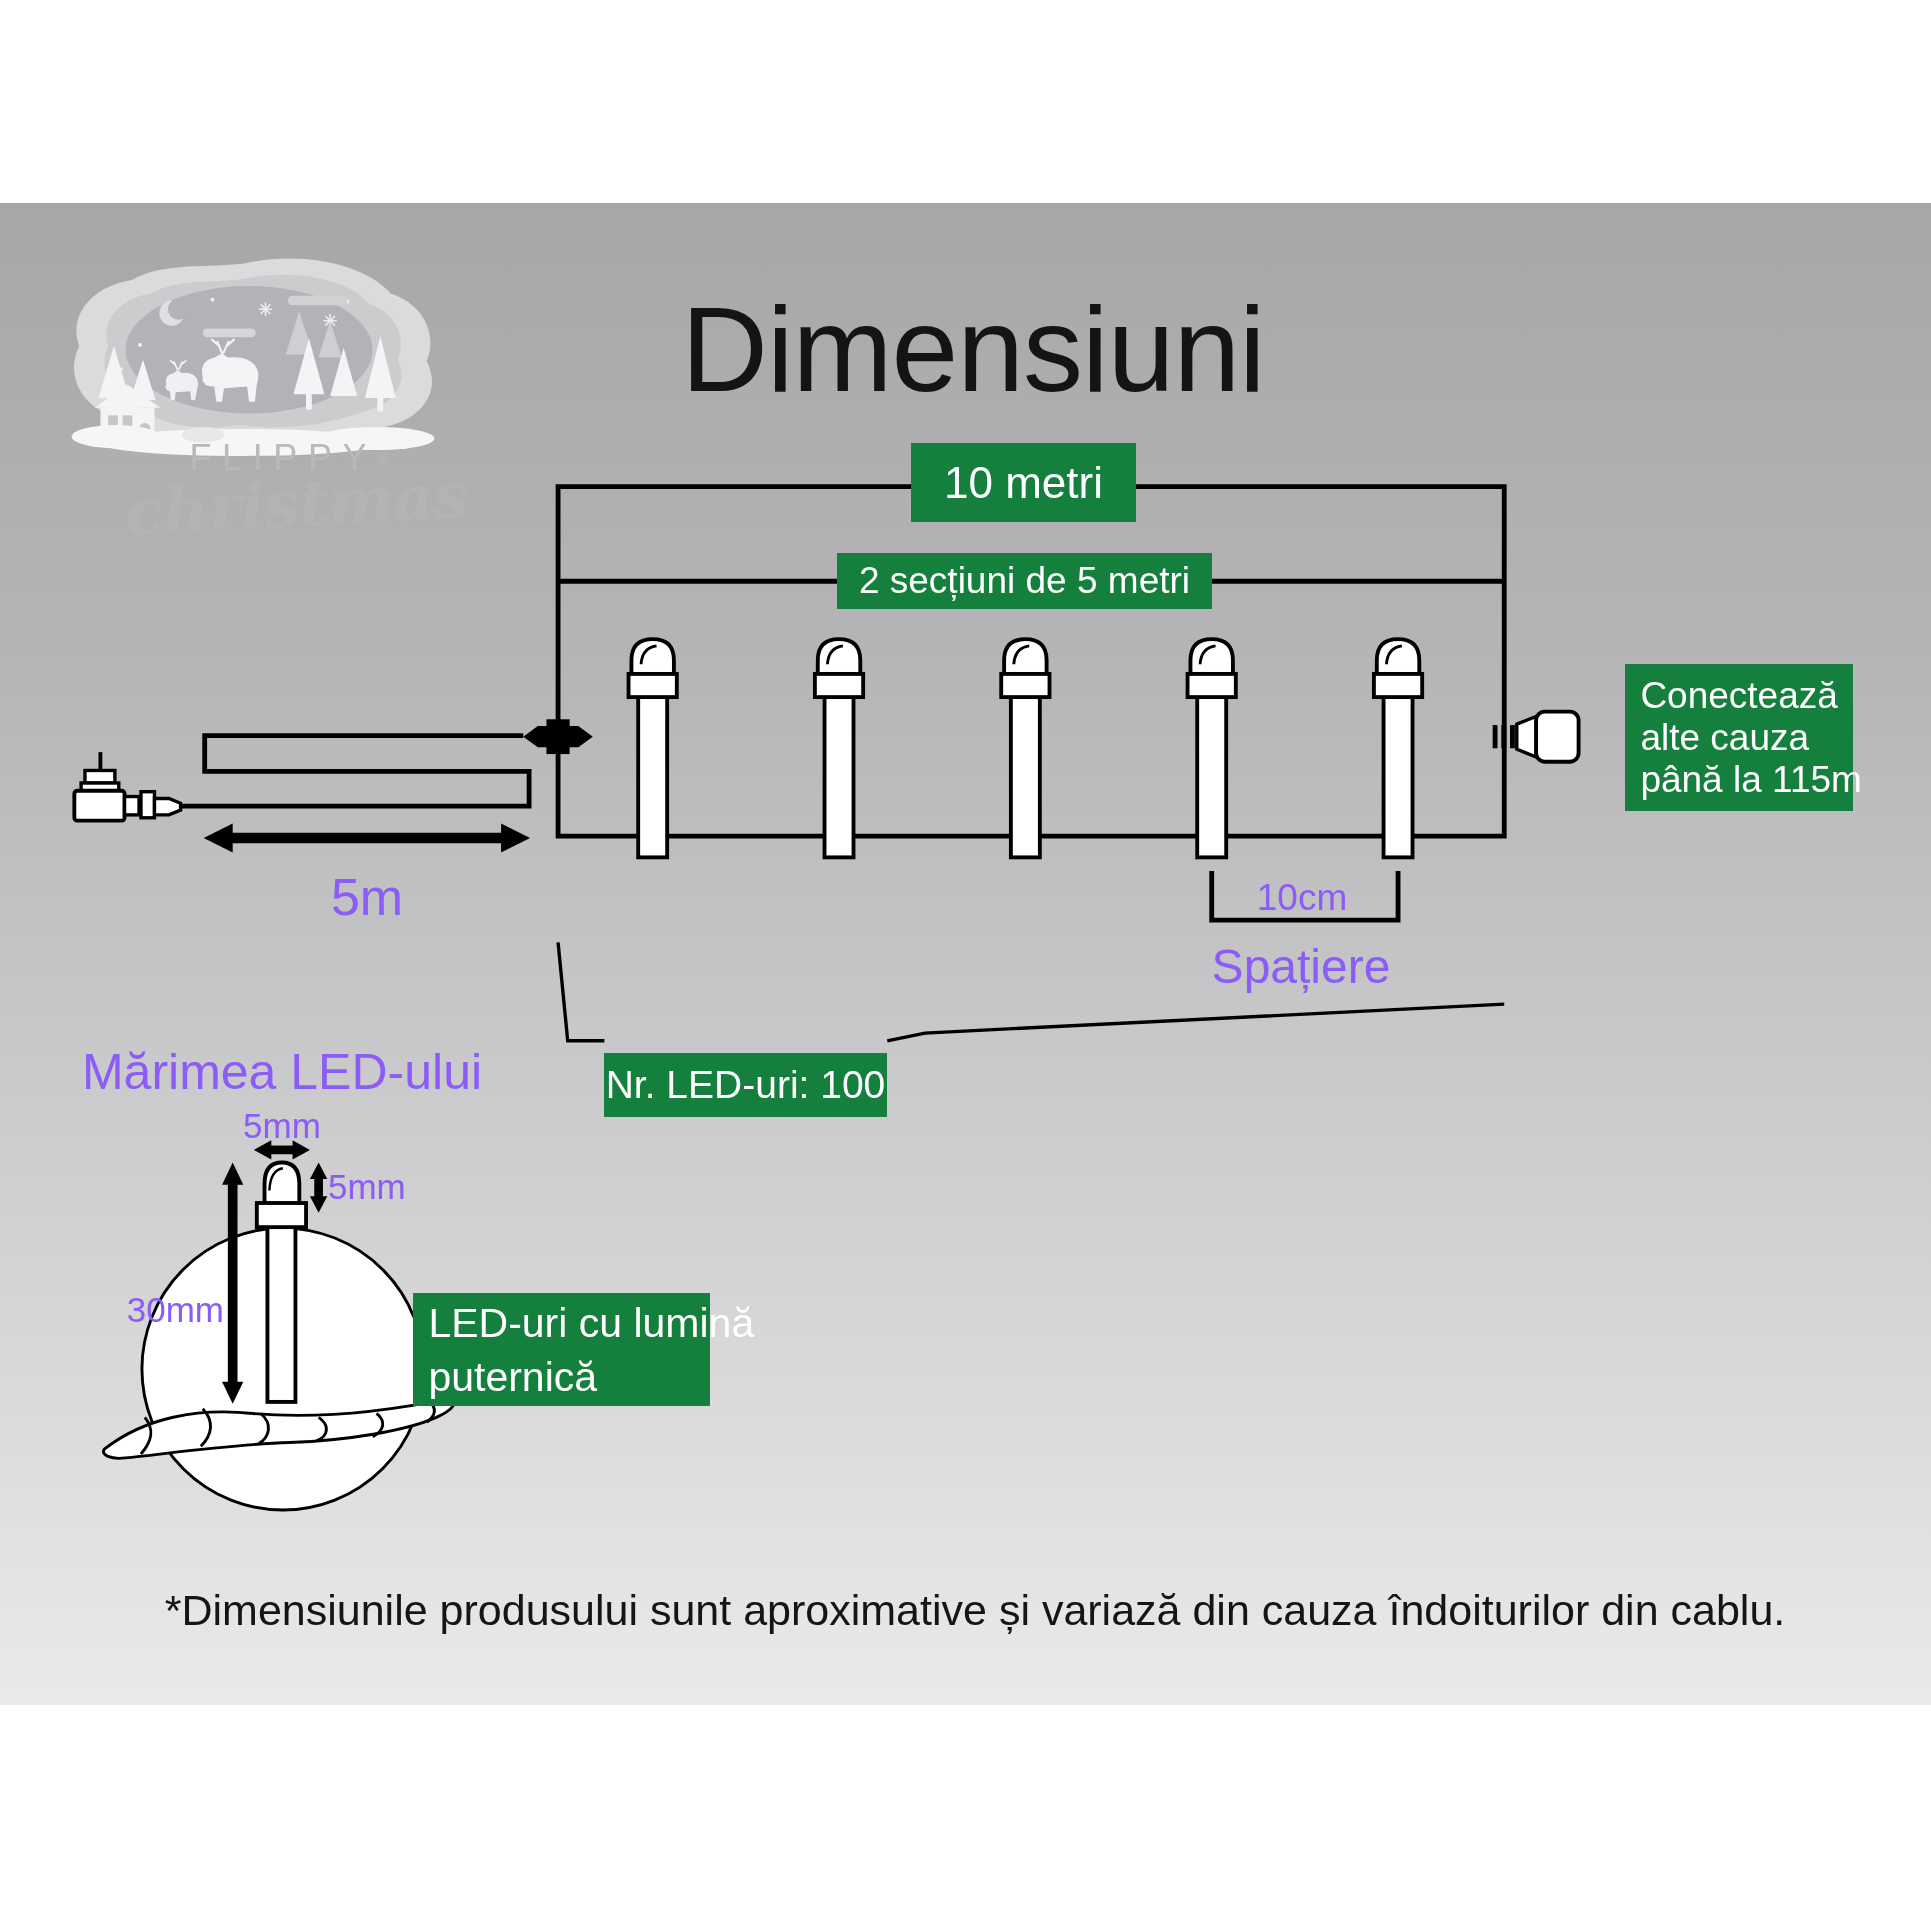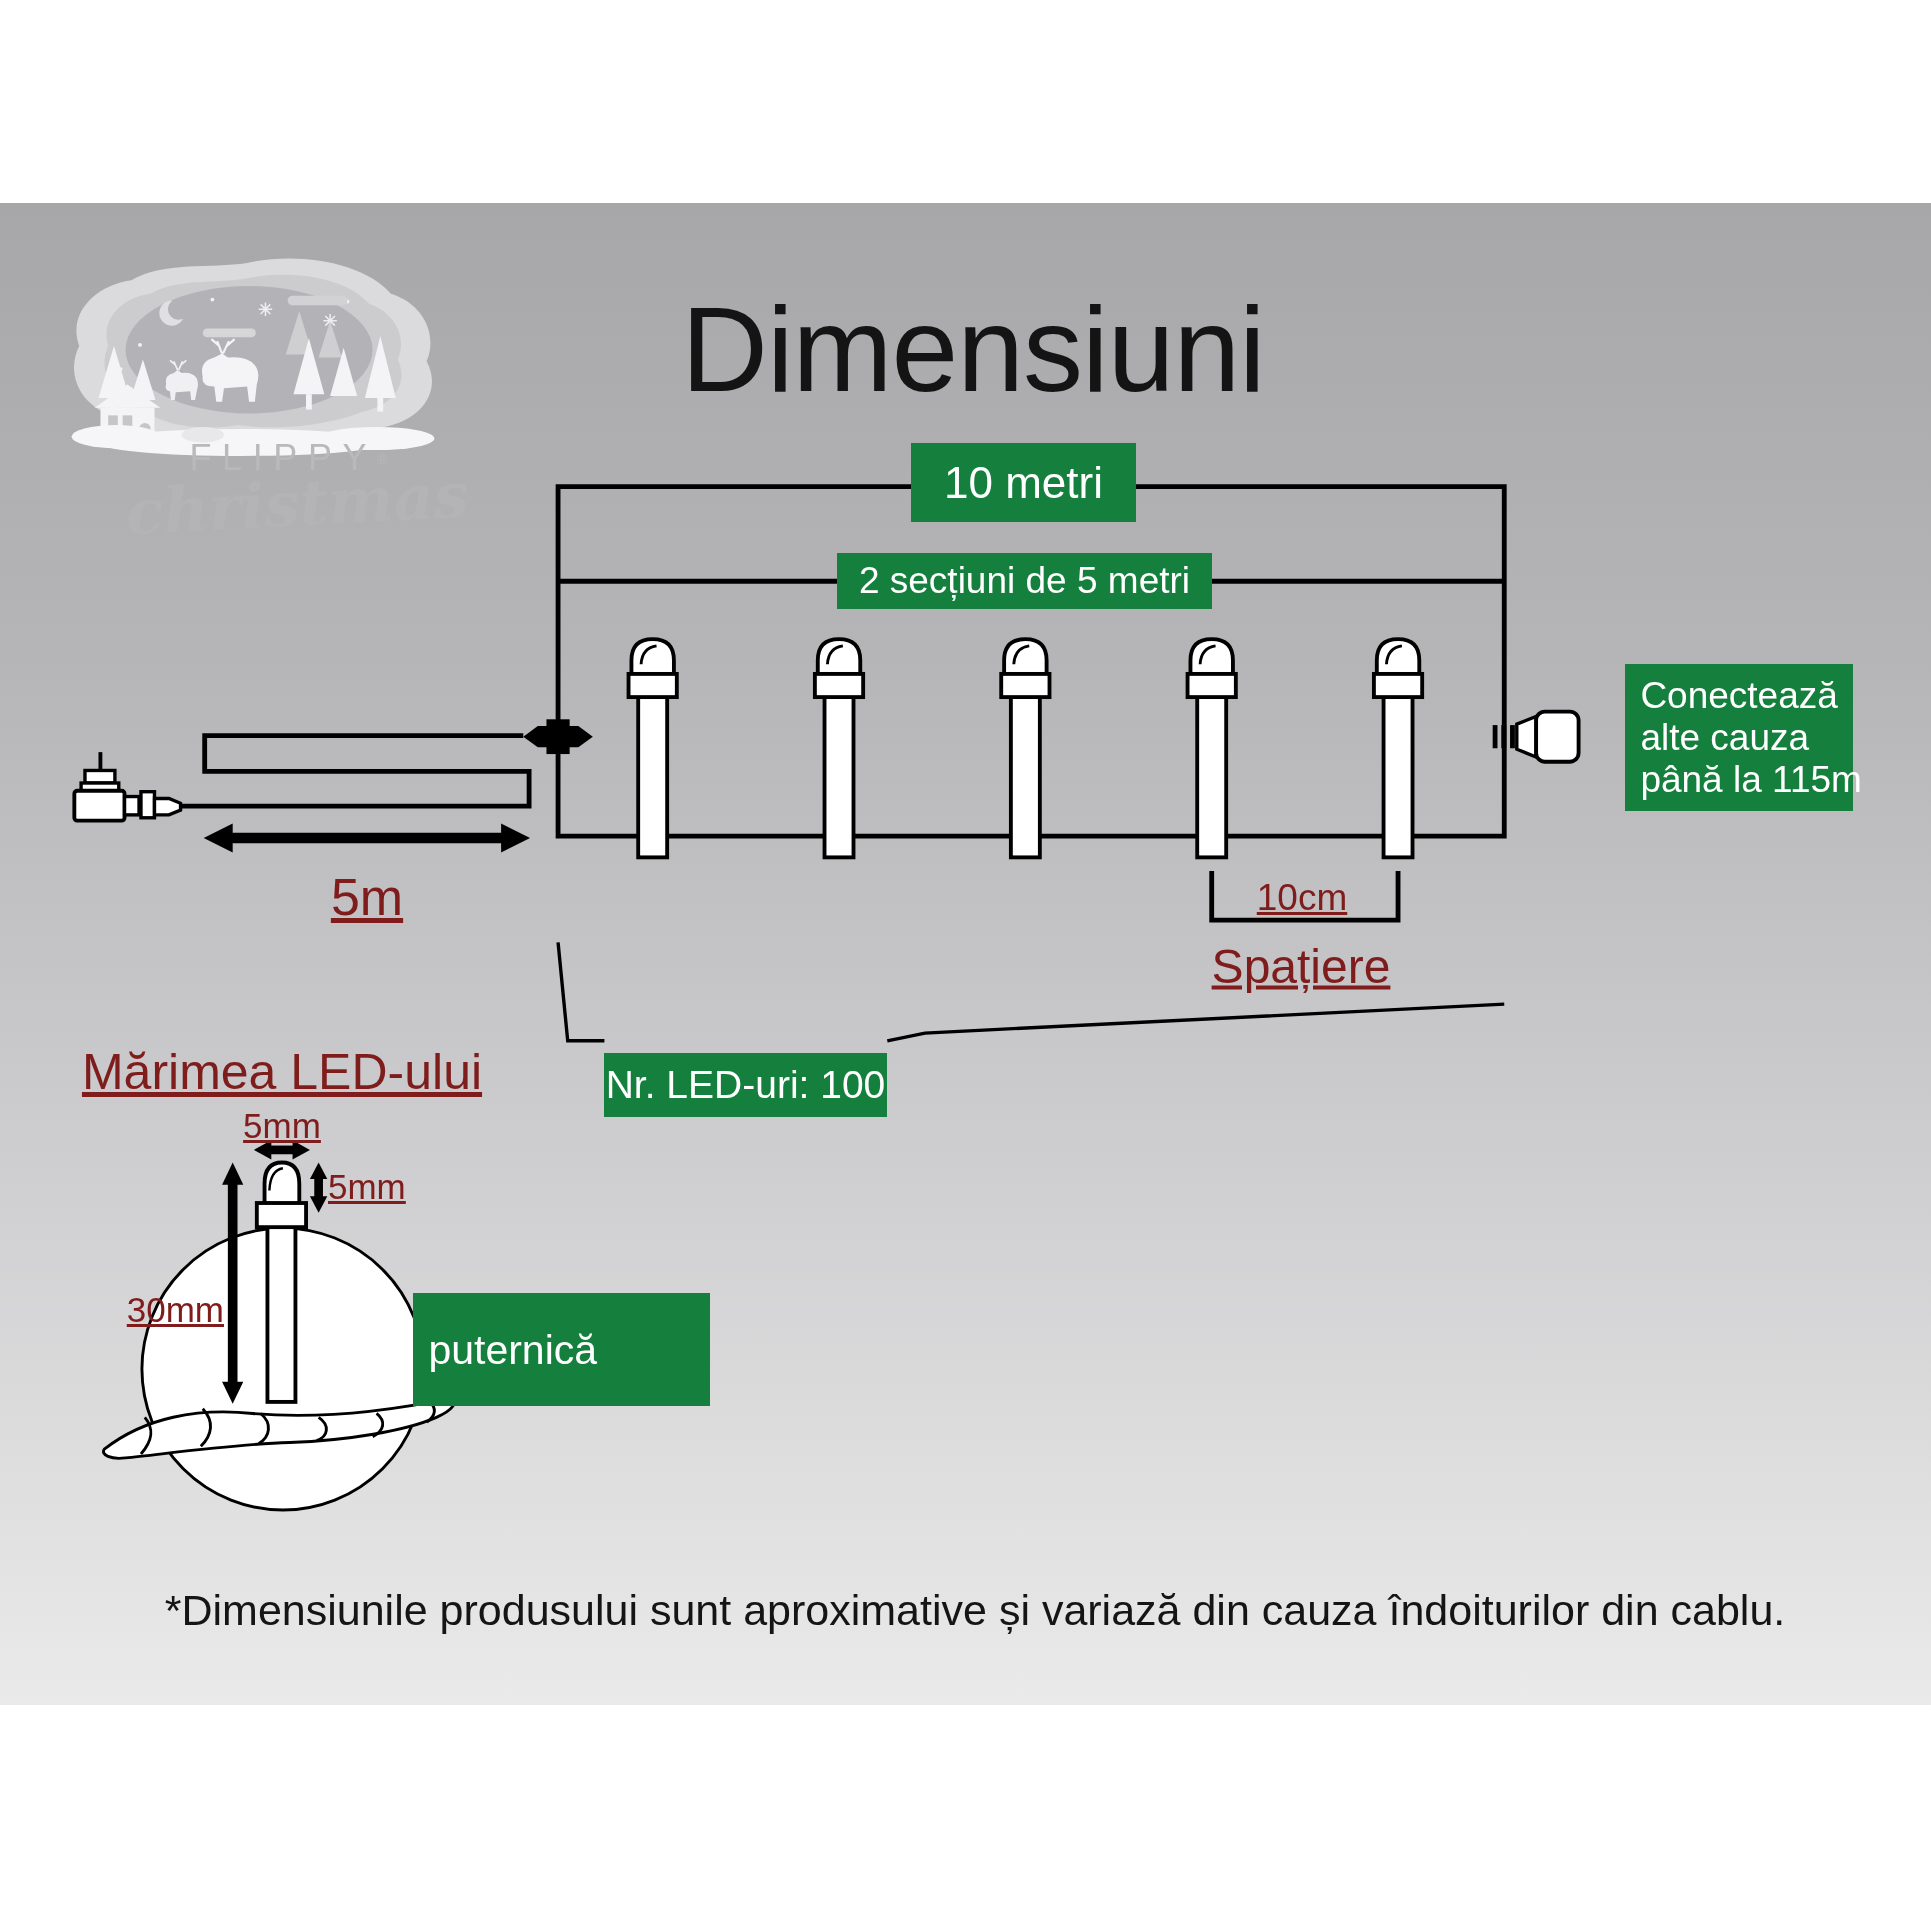--- a/index.html
+++ b/index.html
@@ -18,21 +18,21 @@
   .ctr{transform:translate(-50%,-50%);white-space:nowrap;}
   .title{
     font-size:120px;font-weight:500;letter-spacing:-1px;color:#141414;
   }
   .blackbox{
     position:absolute;background:#15803d;color:#ffffff;
     display:flex;align-items:center;justify-content:center;
     white-space:nowrap;
   }
   .blackbox.leftalign{justify-content:flex-start;flex-direction:column;align-items:flex-start;}
-  .dim-label{color:#7f1d1d;white-space:nowrap;text-decoration:underline;}
+  .dim-label{color:#8b5cf6;white-space:nowrap;}
   .logo-flippy{
     font-size:36px;letter-spacing:10.6px;color:#b9b9bb;font-weight:400;
   }
   .logo-reg{font-size:12.6px;letter-spacing:0;vertical-align:5.8px;}
   .logo-christmas{
     font-family:"DejaVu Serif","Liberation Serif",serif;
     font-style:italic;font-weight:700;font-size:62px;color:#b4b4b6;
     transform:translate(-50%,-50%) rotate(-3deg);
   }
   .footer{font-size:43px;color:#151515;}
@@ -242,20 +242,21 @@
   <div>Conectează</div>
   <div>alte cauza</div>
   <div>până la 115m</div>
 </div>
 
 <div class="blackbox" style="left:604px;top:1053px;width:283px;height:64px;font-size:39px;">
   <span>Nr. LED-uri: 100</span>
 </div>
 
 <div class="blackbox leftalign" style="left:413px;top:1293px;width:297px;height:113px;padding-left:15.4px;box-sizing:border-box;font-size:41px;line-height:54px;justify-content:center;">
+  <div>LED-uri cu lumină</div>
   <div>puternică</div>
 </div>
 
 <div class="abs ctr dim-label" style="left:367px;top:897px;font-size:52px;">5m</div>
 <div class="abs ctr dim-label" style="left:1302px;top:898px;font-size:37px;">10cm</div>
 <div class="abs ctr dim-label" style="left:1301px;top:966px;font-size:48px;">Spațiere</div>
 <div class="abs ctr dim-label" style="left:282px;top:1072px;font-size:50px;">Mărimea LED-ului</div>
 <div class="abs ctr dim-label" style="left:282px;top:1126px;font-size:35px;">5mm</div>
 <div class="abs dim-label" style="left:328px;top:1187px;font-size:35px;transform:translate(0,-50%);">5mm</div>
 <div class="abs dim-label" style="left:224px;top:1310px;font-size:35px;transform:translate(-100%,-50%);">30mm</div>

